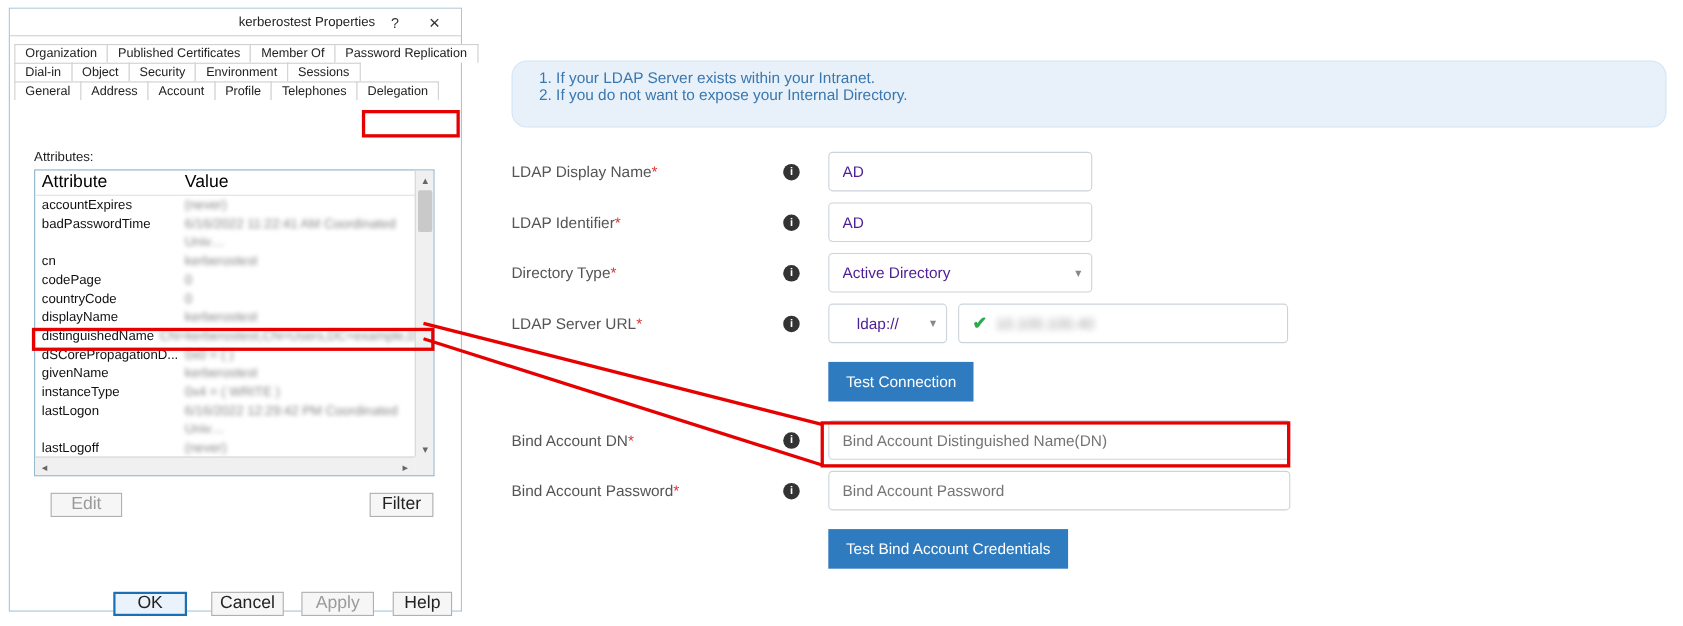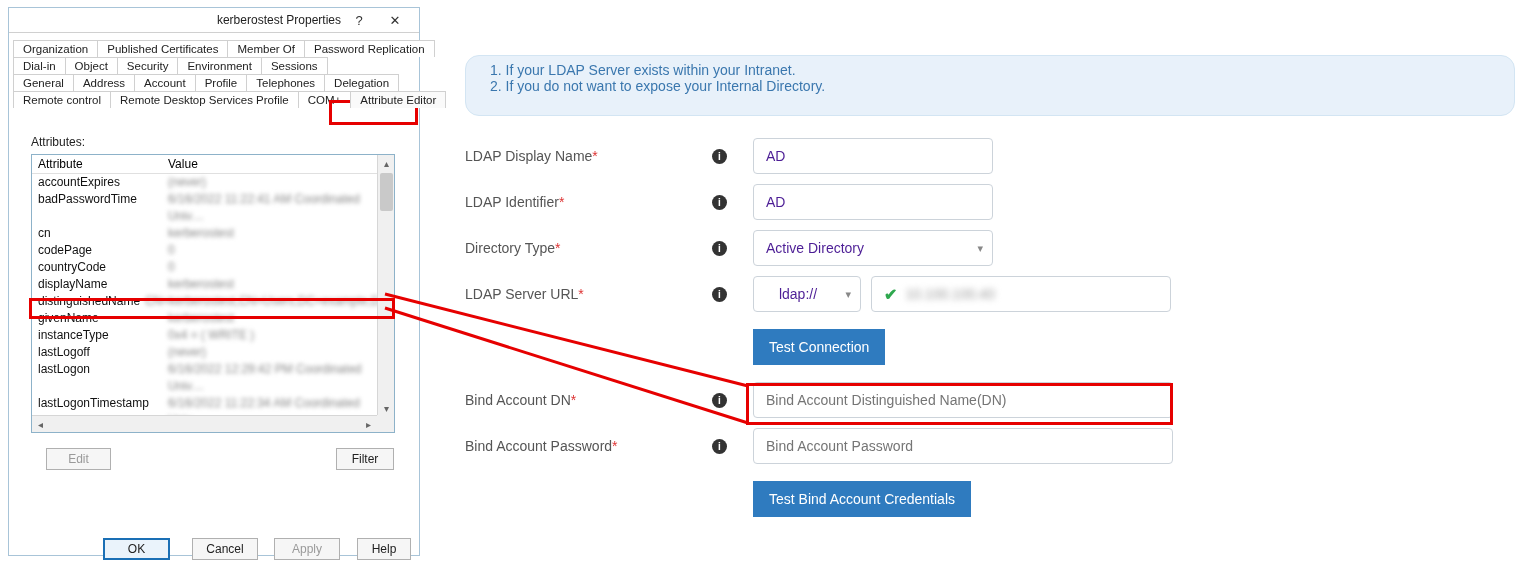--- a/index.html
+++ b/index.html
@@ -25,36 +25,36 @@
   .tab.active { background:#fafafa; position:relative; z-index:2; }
   .attr-editor-hl {
     position:absolute; left:320px; top:92px; width:89px; height:25px; border:3px solid #e60000; pointer-events:none;
   }
 
   .attrs-label { position:absolute; left:22px; top:127px; font-size:12px; color:#222; }
   .attrlist {
     position:absolute; left:22px; top:146px; width:364px; height:279px;
     border:1px solid #8db2c9; background:#fff; overflow:hidden;
   }
-  .attrlist .hdr { display:flex; font-size:12px; border-bottom:1px solid #e0e0e0; }
+  .attrlist .hdr { display:flex; font-size:16px; border-bottom:1px solid #e0e0e0; }
   .attrlist .hdr .c { padding:2px 6px; }
   .attrlist .c1 { width:130px; }
   .attrlist .c2 { flex:1; }
   .attrlist .row { display:flex; font-size:12px; padding:0 6px; line-height:17px; }
   .attrlist .row .c1 { color:#111; }
   .attrlist .row .c2 { color:#888; filter:blur(2px); }
   .attrlist .sbv { position:absolute; right:0; top:0; width:17px; height:262px; background:#f0f0f0; border-left:1px solid #d6d6d6;}
   .attrlist .sbv .thumb { position:absolute; left:2px; top:18px; width:13px; height:38px; background:#c9c9c9; border-radius:2px;}
   .attrlist .sbv .abtn { position:absolute; left:0; width:17px; height:17px; display:flex; align-items:center; justify-content:center; font-size:10px; color:#666;}
   .attrlist .sbh { position:absolute; left:0; bottom:0; right:17px; height:17px; background:#f0f0f0; border-top:1px solid #d6d6d6;}
   .attrlist .sbh .abtn { position:absolute; top:0; width:17px; height:17px; display:flex; align-items:center; justify-content:center; font-size:10px; color:#666;}
   .attrlist .corner { position:absolute; right:0; bottom:0; width:17px; height:17px; background:#f0f0f0;}
   .dn-hl { position:absolute; left:20px; top:290px; width:366px; height:21px; border:3px solid #e60000; pointer-events:none;}
 
-  .dlgbtn { position:absolute; width:72px; height:22px; border:1px solid #b0b0b0; background:#f6f6f6; font-size:12px; color:#222; display:flex; align-items:center; justify-content:center;}
+  .dlgbtn { position:absolute; width:72px; height:22px; border:1px solid #b0b0b0; background:#f6f6f6; font-size:16px; color:#222; display:flex; align-items:center; justify-content:center;}
   .dlgbtn.disabled { color:#9a9a9a; }
   .edit-btn { left:37px; top:440px; width:65px; }
   .filter-btn { left:327px; top:440px; width:58px; }
   .ok-btn { left:94px; top:530px; width:67px; border:2px solid #1a6fb5; background:#eaf3fb;}
   .cancel-btn { left:183px; top:530px; width:66px; }
   .apply-btn { left:265px; top:530px; width:66px; }
   .help-btn  { left:348px; top:530px; width:54px; }
 
   
   .bluebox {
@@ -118,26 +118,20 @@
       <span class="tab">Sessions</span>
     </div>
     <div class="tabrow">
       <span class="tab">General</span>
       <span class="tab">Address</span>
       <span class="tab">Account</span>
       <span class="tab">Profile</span>
       <span class="tab">Telephones</span>
       <span class="tab">Delegation</span>
     </div>
-    <div class="tabrow">
-      <span class="tab">Remote control</span>
-      <span class="tab">Remote Desktop Services Profile</span>
-      <span class="tab">COM+</span>
-      <span class="tab active">Attribute Editor</span>
-    </div>
   </div>
   <div class="attr-editor-hl"></div>
 
   <div class="attrs-label">Attributes:</div>
   <div class="attrlist">
     <div class="hdr">
       <span class="c c1">Attribute</span>
       <span class="c c2">Value</span>
     </div>
     <div id="rows">
@@ -163,34 +157,38 @@
         </div>
         <div class="row">
           <span class="c1">displayName</span>
           <span class="c2">kerberostest</span>
         </div>
         <div class="row">
           <span class="c1">distinguishedName</span>
           <span class="c2">CN=kerberostest,CN=Users,DC=example,DC</span>
         </div>
         <div class="row">
+          <span class="c1">dSCorePropagationD...</span>
+          <span class="c2">0x0 = (  )</span>
+        </div>
+        <div class="row">
           <span class="c1">givenName</span>
           <span class="c2">kerberostest</span>
         </div>
         <div class="row">
           <span class="c1">instanceType</span>
           <span class="c2">0x4 = ( WRITE )</span>
         </div>
         <div class="row">
+          <span class="c1">lastLogon</span>
+          <span class="c2">6/16/2022 12:29:42 PM Coordinated Univ…</span>
+        </div>
+        <div class="row">
           <span class="c1">lastLogoff</span>
           <span class="c2">(never)</span>
-        </div>
-        <div class="row">
-          <span class="c1">lastLogon</span>
-          <span class="c2">6/16/2022 12:29:42 PM Coordinated Univ…</span>
         </div>
         <div class="row">
           <span class="c1">lastLogonTimestamp</span>
           <span class="c2">6/16/2022 11:22:34 AM Coordinated Univ…</span>
         </div>
       </div>
     <div class="sbv">
       <span class="abtn" style="top:0">▴</span>
       <div class="thumb"></div>
       <span class="abtn" style="bottom:0">▾</span>

